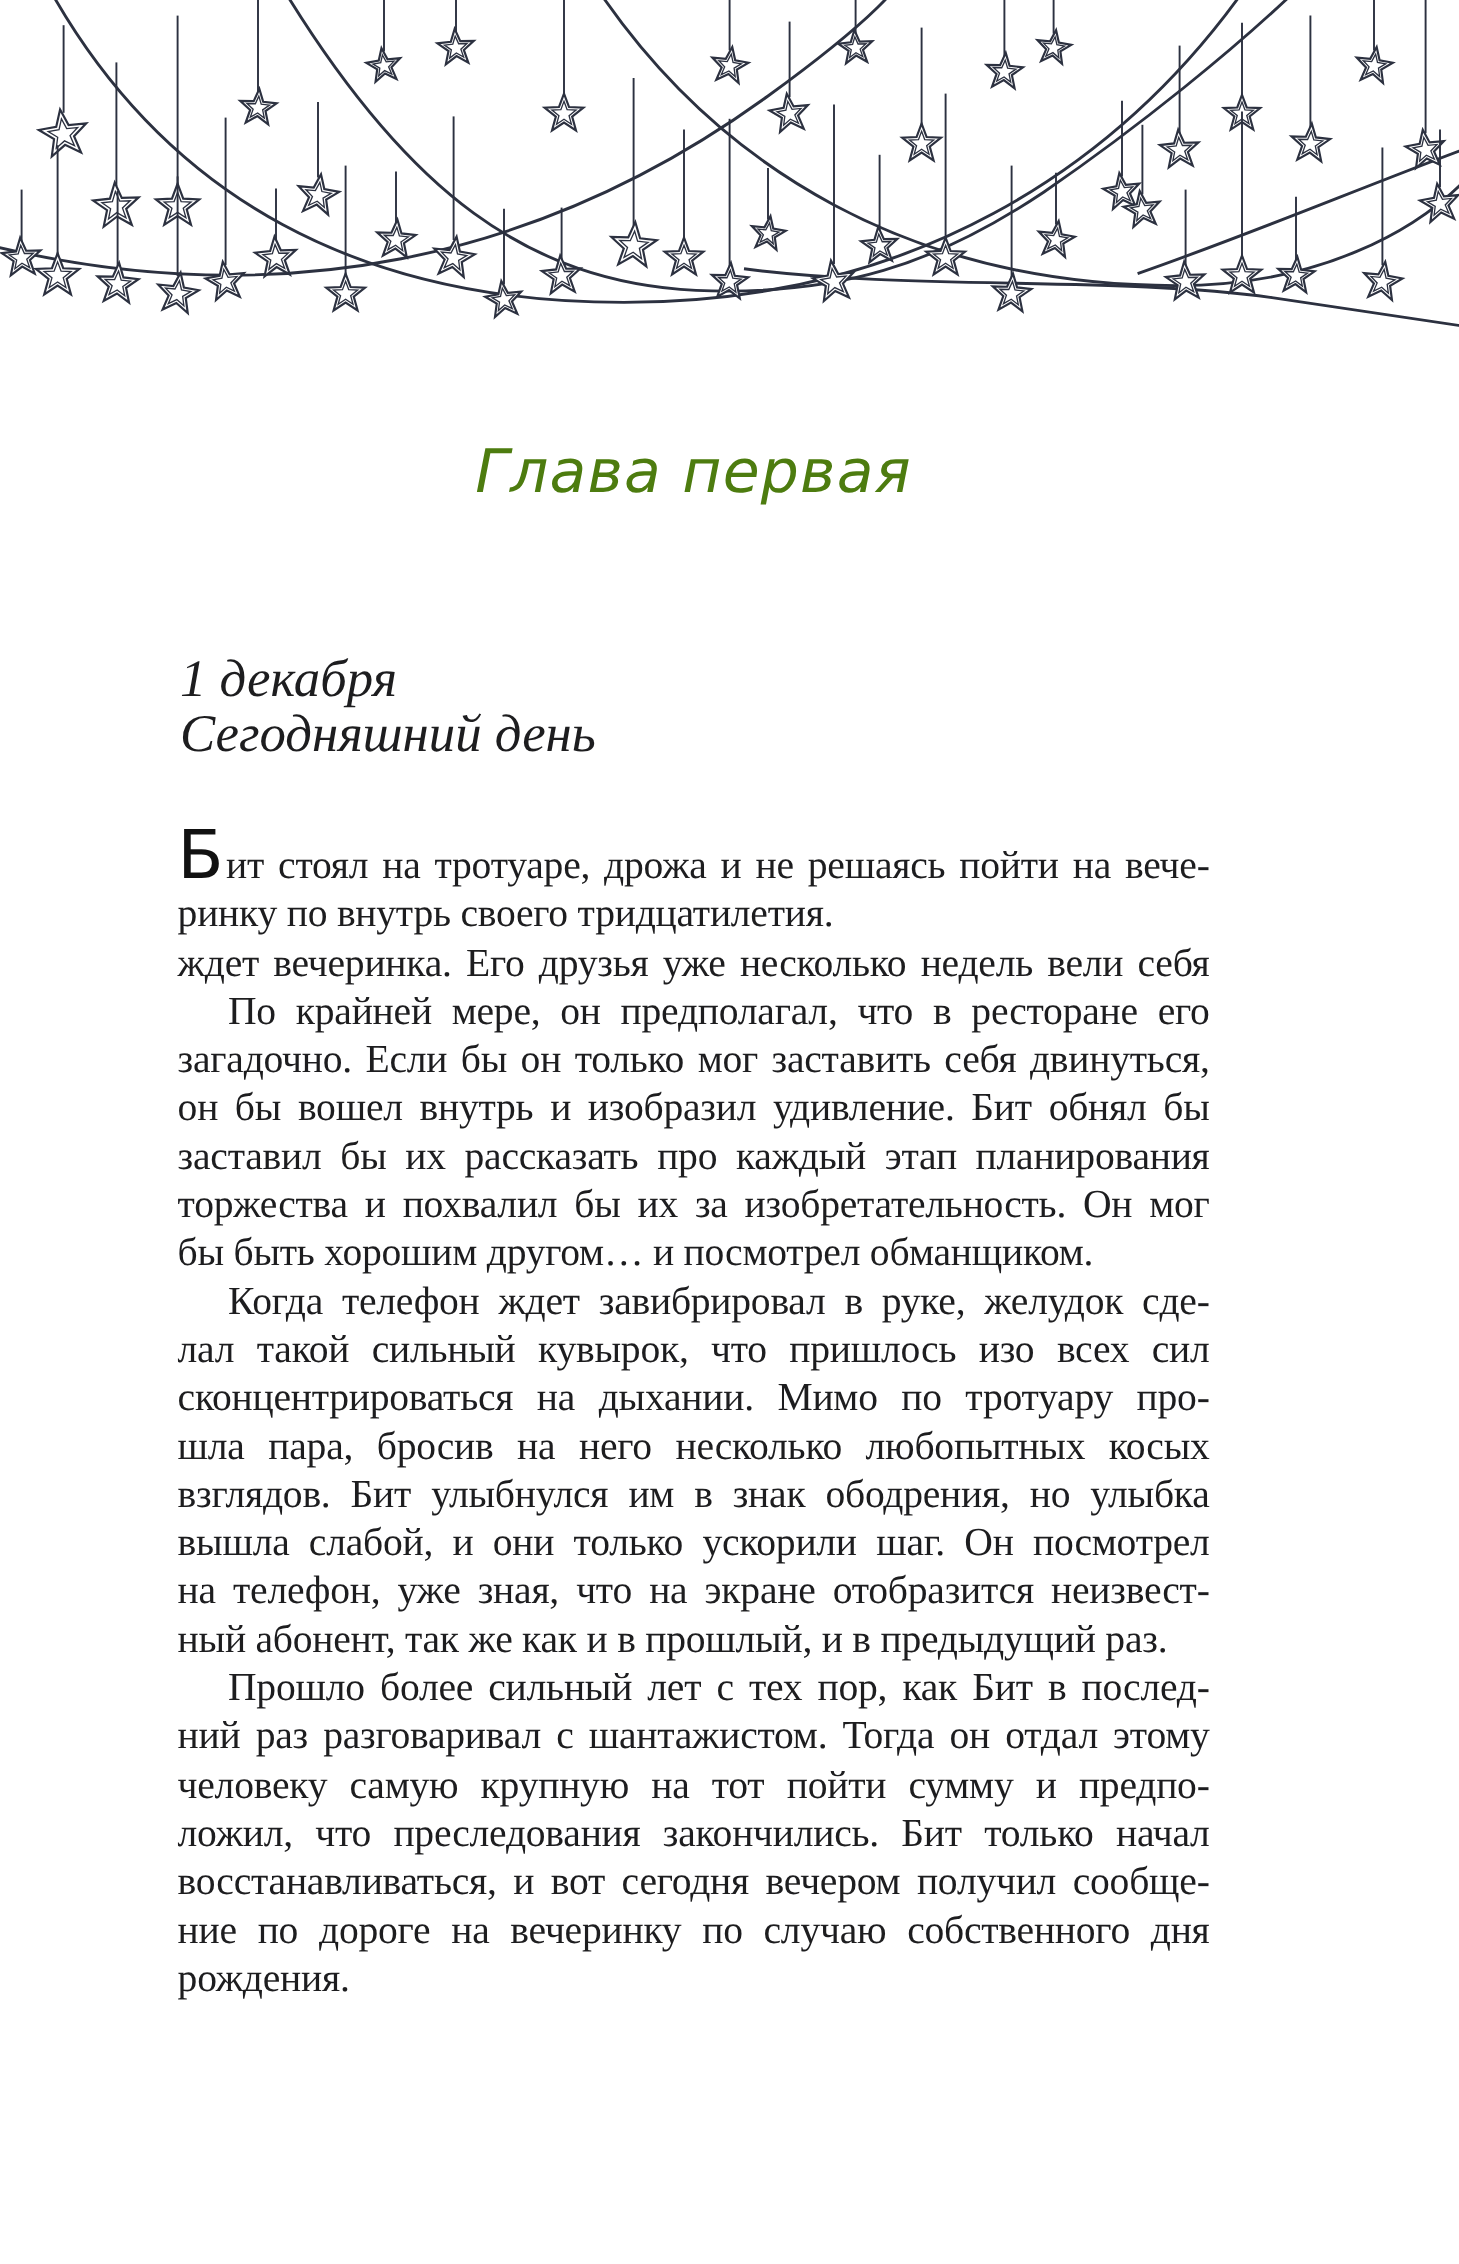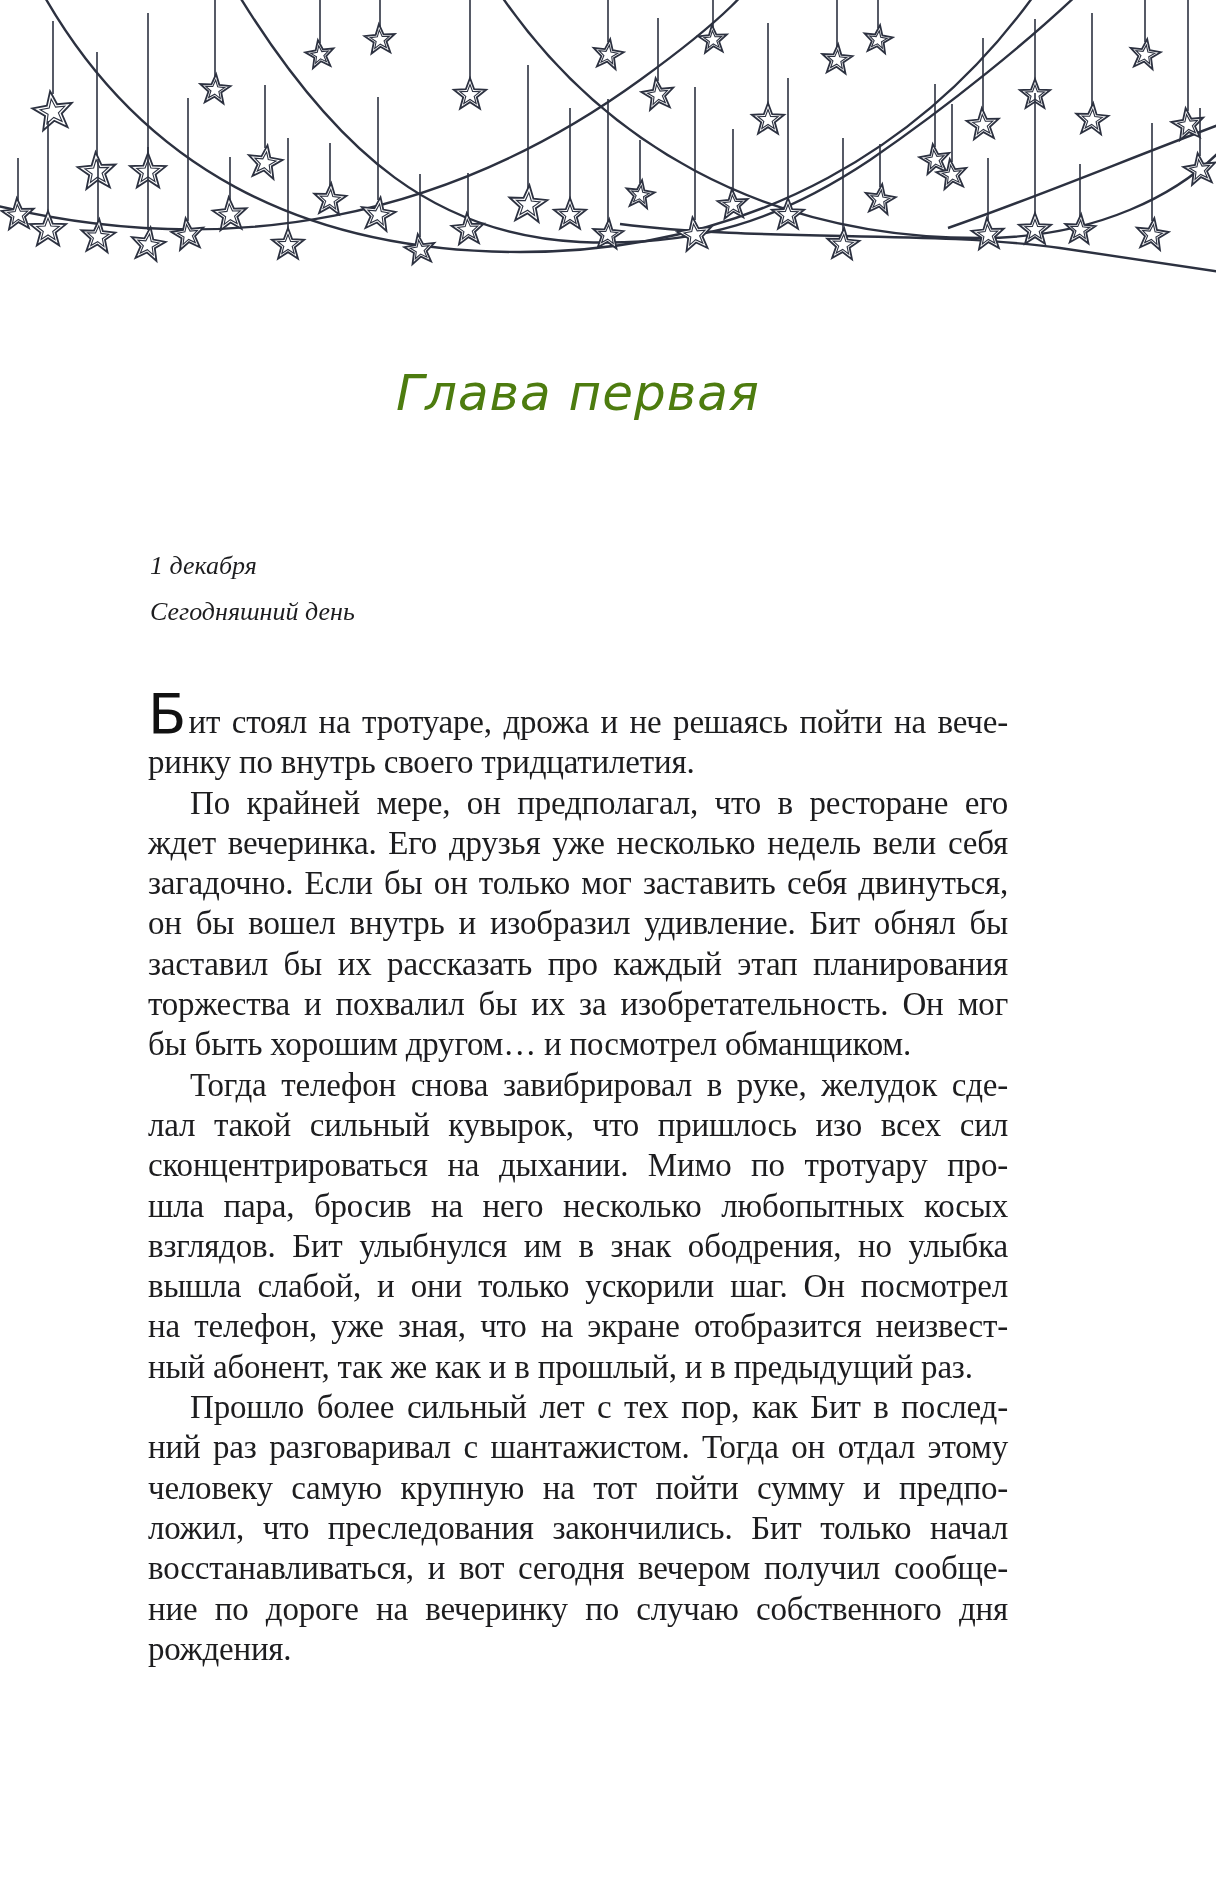--- a/index.html
+++ b/index.html
@@ -29,21 +29,21 @@
     font-style:italic;
     font-weight:normal;
     font-size:50px;
     line-height:60px;
     letter-spacing:1px;
     color:#4d7c0f;
   }
   .epigraph{
     position:absolute;top:543px;left:150px;width:860px;
     font-style:italic;
-    font-size:26px;
+    font-size:44px;
     line-height:46px;
     color:var(--text);
   }
   .body-text{
     position:absolute;top:702px;left:148px;width:860px;
     font-size:33px;
     line-height:40.3px;
     letter-spacing:-0.2px;
     color:var(--text);
   }
@@ -320,29 +320,29 @@
 
   <div class="epigraph">
     <div>1 декабря</div>
     <div>Сегодняшний день</div>
   </div>
 
   <div class="body-text">
     <div class="line"><span class="initial">Б</span><span>ит стоял на тротуаре, дрожа и не решаясь пойти на вече-</span></div>
     <div class="line last">ринку по внутрь своего тридцатилетия.</div>
 
+    <div class="line">ждет вечеринка. Его друзья уже несколько недель вели себя</div>
     <div class="line indent">По крайней мере, он предполагал, что в ресторане его</div>
-    <div class="line">ждет вечеринка. Его друзья уже несколько недель вели себя</div>
     <div class="line">загадочно. Если бы он только мог заставить себя двинуться,</div>
     <div class="line">он бы вошел внутрь и изобразил удивление. Бит обнял бы</div>
     <div class="line">заставил бы их рассказать про каждый этап планирования</div>
     <div class="line">торжества и похвалил бы их за изобретательность. Он мог</div>
     <div class="line last">бы быть хорошим другом… и посмотрел обманщиком.</div>
 
-    <div class="line indent">Тогда телефон снова завибрировал в руке, желудок сде-</div>
+    <div class="line indent">Когда телефон ждет завибрировал в руке, желудок сде-</div>
     <div class="line">лал такой сильный кувырок, что пришлось изо всех сил</div>
     <div class="line">сконцентрироваться на дыхании. Мимо по тротуару про-</div>
     <div class="line">шла пара, бросив на него несколько любопытных косых</div>
     <div class="line">взглядов. Бит улыбнулся им в знак ободрения, но улыбка</div>
     <div class="line">вышла слабой, и они только ускорили шаг. Он посмотрел</div>
     <div class="line">на телефон, уже зная, что на экране отобразится неизвест-</div>
     <div class="line last">ный абонент, так же как и в прошлый, и в предыдущий раз.</div>
 
     <div class="line indent">Прошло более сильный лет с тех пор, как Бит в послед-</div>
     <div class="line">ний раз разговаривал с шантажистом. Тогда он отдал этому</div>

